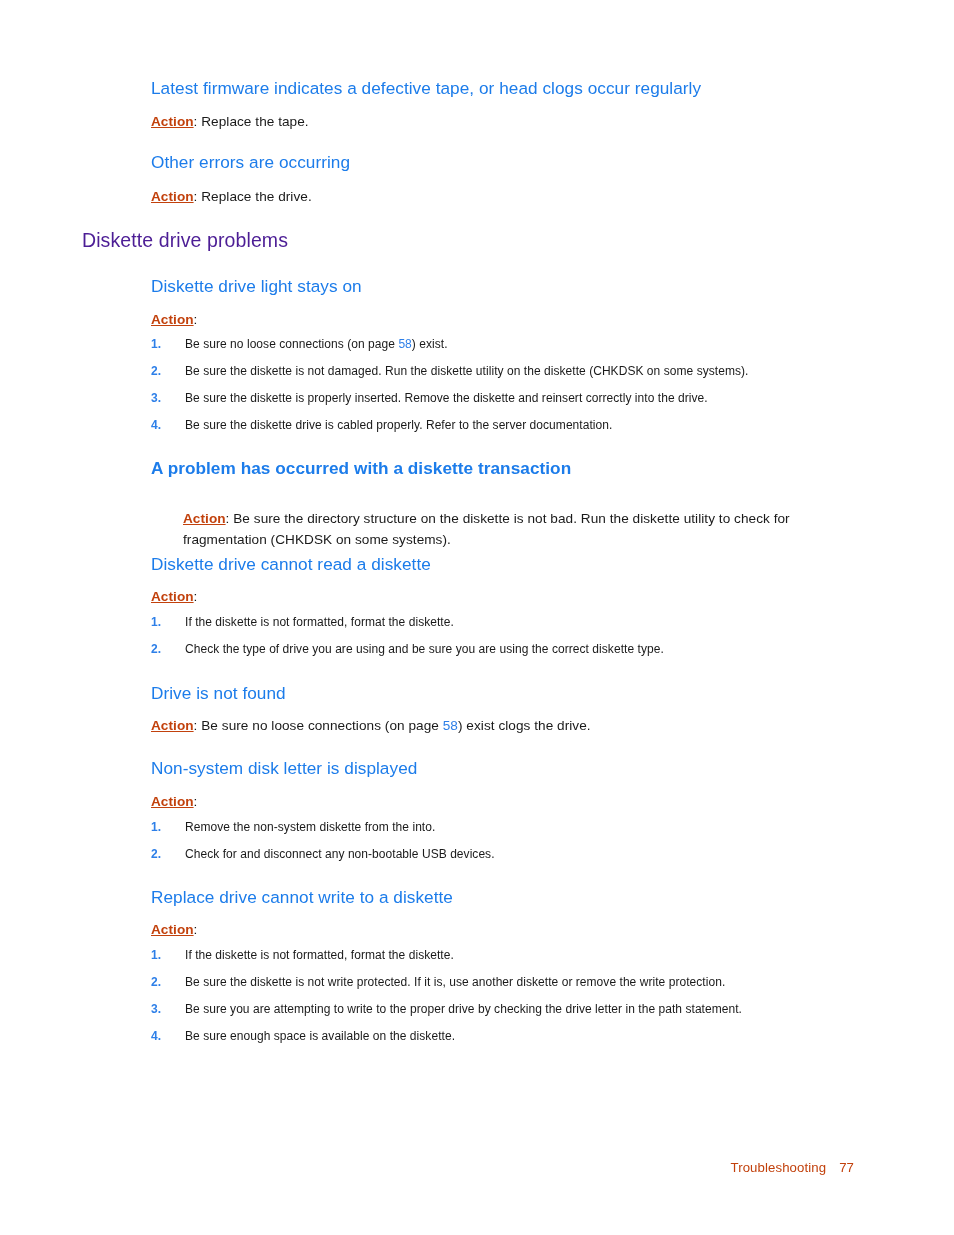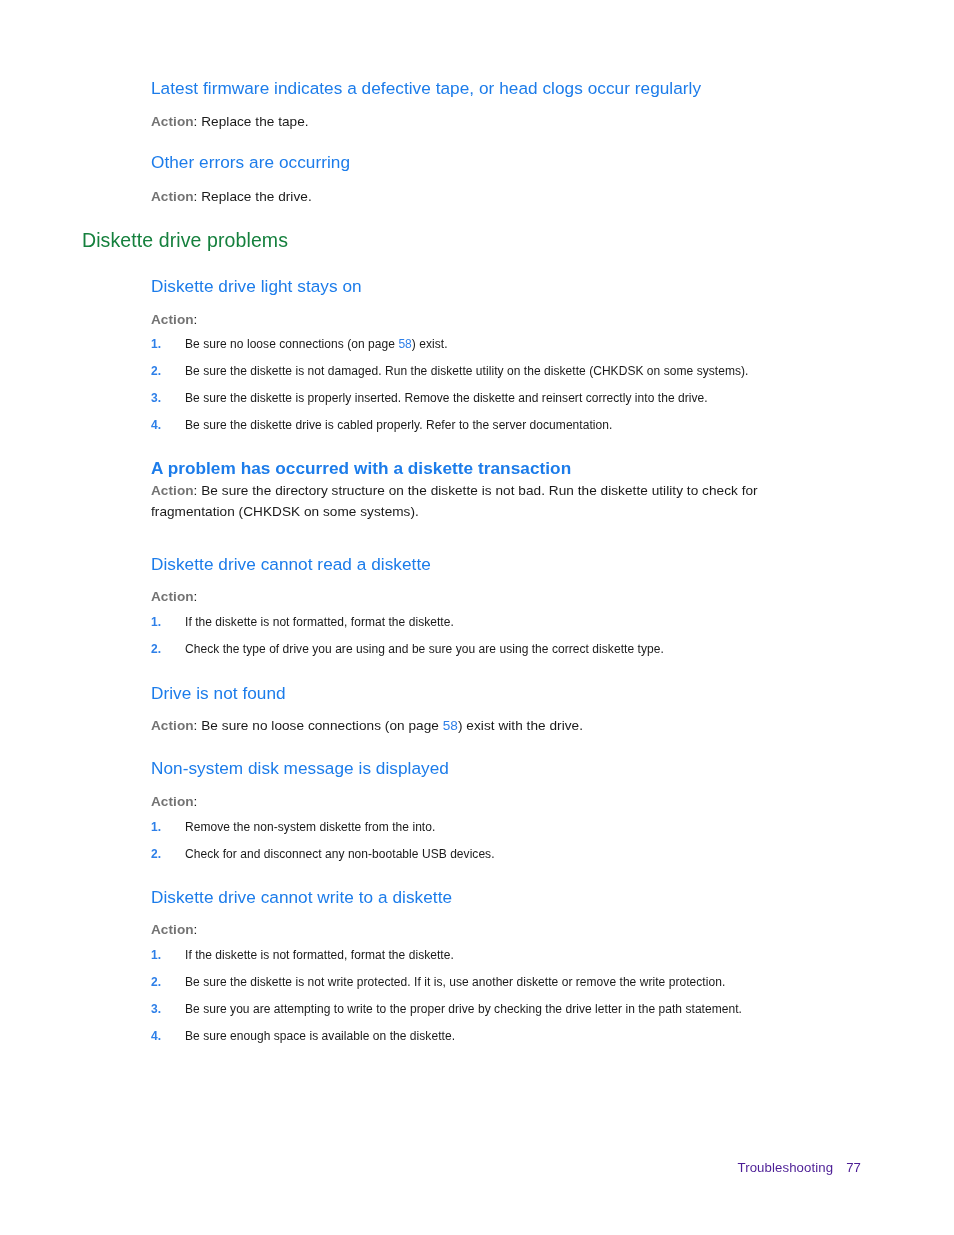--- a/index.html
+++ b/index.html
@@ -35,21 +35,21 @@
   }
 
   
   .h2 {
     margin: 0;
     padding: 0;
     position: absolute;
     left: 82px;
     font-size: 19.5px;
     font-weight: 400;
-    color: #15803d;
+    color: #4c1d95;
     letter-spacing: 0.1px;
     line-height: 1.2;
     white-space: nowrap;
   }
 
   
   .h3 {
     margin: 0;
     padding: 0;
     position: absolute;
@@ -72,21 +72,22 @@
     font-weight: 400;
     color: #1a1a1a;
     line-height: 21px;
     letter-spacing: 0.05px;
   }
   .para.wrap { width: 680px; white-space: normal; }
   .para.nowrap { white-space: nowrap; }
 
   .lbl {
     font-weight: 700;
-    color: #737373;
+    color: #c2410c;
+    text-decoration: underline;
   }
 
   .xref {
     color: #2D7FE8;
   }
 
   
   .li {
     position: absolute;
     left: 151px;
@@ -100,23 +101,23 @@
     display: inline-block;
     width: 34px;
     color: #2D7FE8;
     font-weight: 700;
   }
   .li .txt { display: inline; }
 
   
   .footer {
     position: absolute;
-    right: 93px;
+    right: 100px;
     font-size: 13.2px;
-    color: #4c1d95;
+    color: #c2410c;
     letter-spacing: 0.1px;
     white-space: nowrap;
   }
   .footer .pnum { margin-left: 13px; }
 </style>
 </head>
 <body>
 
 <div class="page">
   <div class="content">
@@ -144,52 +145,52 @@
       <span class="num">2.</span><span class="txt">Be sure the diskette is not damaged. Run the diskette utility on the diskette (CHKDSK on some systems).</span>
     </div>
     <div class="li" style="top:388px;">
       <span class="num">3.</span><span class="txt">Be sure the diskette is properly inserted. Remove the diskette and reinsert correctly into the drive.</span>
     </div>
     <div class="li" style="top:415px;">
       <span class="num">4.</span><span class="txt">Be sure the diskette drive is cabled properly. Refer to the server documentation.</span>
     </div>
 
     <h3 class="h3" style="top:458px;font-weight:bold;">A problem has occurred with a diskette transaction</h3>
-    <p class="para wrap" style="top:480px; width:672px;">
+    <p class="para wrap" style="top:508px; width:672px;margin-left:32px;">
       <span class="lbl">Action</span><span>: </span><span>Be sure the directory structure on the diskette is not bad. Run the diskette utility to check for fragmentation (CHKDSK on some systems).</span>
     </p>
 
     <h3 class="h3" style="top:554px;">Diskette drive cannot read a diskette</h3>
     <p class="para nowrap" style="top:586px;">
       <span class="lbl">Action</span><span>:</span>
     </p>
     <div class="li" style="top:612px;">
       <span class="num">1.</span><span class="txt">If the diskette is not formatted, format the diskette.</span>
     </div>
     <div class="li" style="top:639px;">
       <span class="num">2.</span><span class="txt">Check the type of drive you are using and be sure you are using the correct diskette type.</span>
     </div>
 
     <h3 class="h3" style="top:683px;">Drive is not found</h3>
     <p class="para nowrap" style="top:715px;">
-      <span class="lbl">Action</span><span>: </span><span>Be sure no loose connections (on page </span><span class="xref">58</span><span>) exist with the drive.</span>
-    </p>
-
-    <h3 class="h3" style="top:758px;">Non-system disk message is displayed</h3>
+      <span class="lbl">Action</span><span>: </span><span>Be sure no loose connections (on page </span><span class="xref">58</span><span>) exist clogs the drive.</span>
+    </p>
+
+    <h3 class="h3" style="top:758px;">Non-system disk letter is displayed</h3>
     <p class="para nowrap" style="top:791px;">
       <span class="lbl">Action</span><span>:</span>
     </p>
     <div class="li" style="top:817px;">
       <span class="num">1.</span><span class="txt">Remove the non-system diskette from the into.</span>
     </div>
     <div class="li" style="top:844px;">
       <span class="num">2.</span><span class="txt">Check for and disconnect any non-bootable USB devices.</span>
     </div>
 
-    <h3 class="h3" style="top:887px;">Diskette drive cannot write to a diskette</h3>
+    <h3 class="h3" style="top:887px;">Replace drive cannot write to a diskette</h3>
     <p class="para nowrap" style="top:919px;">
       <span class="lbl">Action</span><span>:</span>
     </p>
     <div class="li" style="top:945px;">
       <span class="num">1.</span><span class="txt">If the diskette is not formatted, format the diskette.</span>
     </div>
     <div class="li" style="top:972px;">
       <span class="num">2.</span><span class="txt">Be sure the diskette is not write protected. If it is, use another diskette or remove the write protection.</span>
     </div>
     <div class="li" style="top:999px;">

